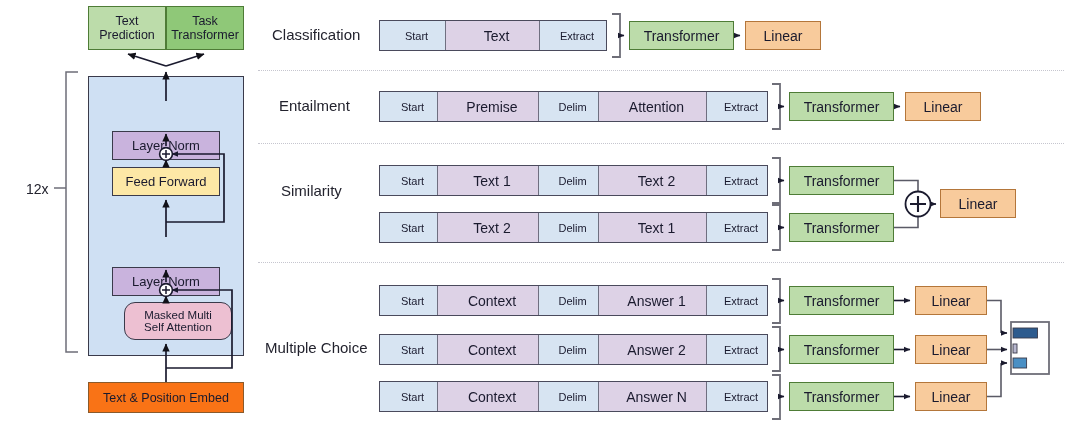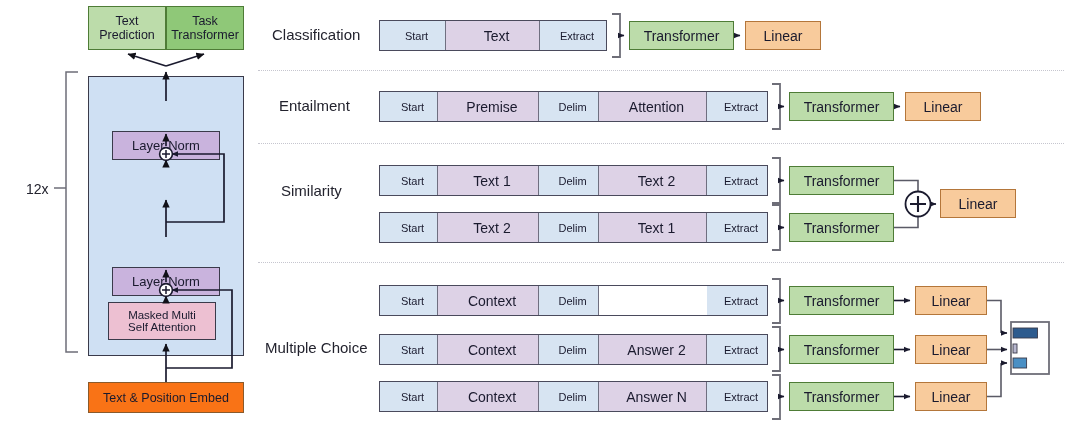--- a/index.html
+++ b/index.html
@@ -54,24 +54,27 @@
       <span>Task</span><br>
       <span>Transformer</span>
     </span>
   </div>
 
   <div class="panel" style="left:88px;top:76px;width:156px;height:280px;"></div>
 
   <div class="inner c-layernorm" style="left:112px;top:101px;width:108px;height:29px;font-size:13px;">
     <span>Layer Norm</span>
   </div>
+  <div class="inner c-ff" style="left:112px;top:167px;width:108px;height:29px;font-size:13px;">
+    <span>Feed Forward</span>
+  </div>
   <div class="inner c-layernorm" style="left:112px;top:237px;width:108px;height:29px;font-size:13px;">
     <span>Layer Norm</span>
   </div>
-  <div class="inner c-attn" style="left:108px;top:302px;width:108px;height:38px;font-size:11.5px;">
+  <div class="inner c-attn" style="left:124px;top:302px;width:108px;height:38px;font-size:11.5px;border-radius:11px;">
     <span>
       <span>Masked Multi</span><br>
       <span>Self Attention</span>
     </span>
   </div>
   <div class="inner c-embed" style="left:88px;top:382px;width:156px;height:31px;font-size:12.5px;">
     <span>Text &amp; Position Embed</span>
   </div>
 
   <div class="tasklabel" style="left:26px;top:181px;font-size:14px;">
@@ -188,20 +191,23 @@
 
   <div class="tok-seq" style="left:379px;top:285px;width:389px;height:31px;"></div>
   <div class="tok t-ctl" style="left:380px;top:286px;width:58px;height:29px;border-left:none;border-top:none;border-bottom:none;">
     <span>Start</span>
     </div>
   <div class="tok t-txt" style="left:438px;top:286px;width:101px;height:29px;border-left:none;border-top:none;border-bottom:none;font-size:14px;">
     <span>Context</span>
     </div>
   <div class="tok t-ctl" style="left:539px;top:286px;width:60px;height:29px;border-left:none;border-top:none;border-bottom:none;">
     <span>Delim</span>
+    </div>
+  <div class="tok t-txt" style="left:599px;top:286px;width:108px;height:29px;border-left:none;border-top:none;border-bottom:none;font-size:14px;">
+    <span>Answer 1</span>
     </div>
   <div class="tok t-ctl" style="left:707px;top:286px;width:60px;height:29px;border:none;">
     <span>Extract</span>
     </div>
 
   <div class="tok-seq" style="left:379px;top:334px;width:389px;height:31px;"></div>
   <div class="tok t-ctl" style="left:380px;top:335px;width:58px;height:29px;border-left:none;border-top:none;border-bottom:none;">
     <span>Start</span>
     </div>
   <div class="tok t-txt" style="left:438px;top:335px;width:101px;height:29px;border-left:none;border-top:none;border-bottom:none;font-size:14px;">

